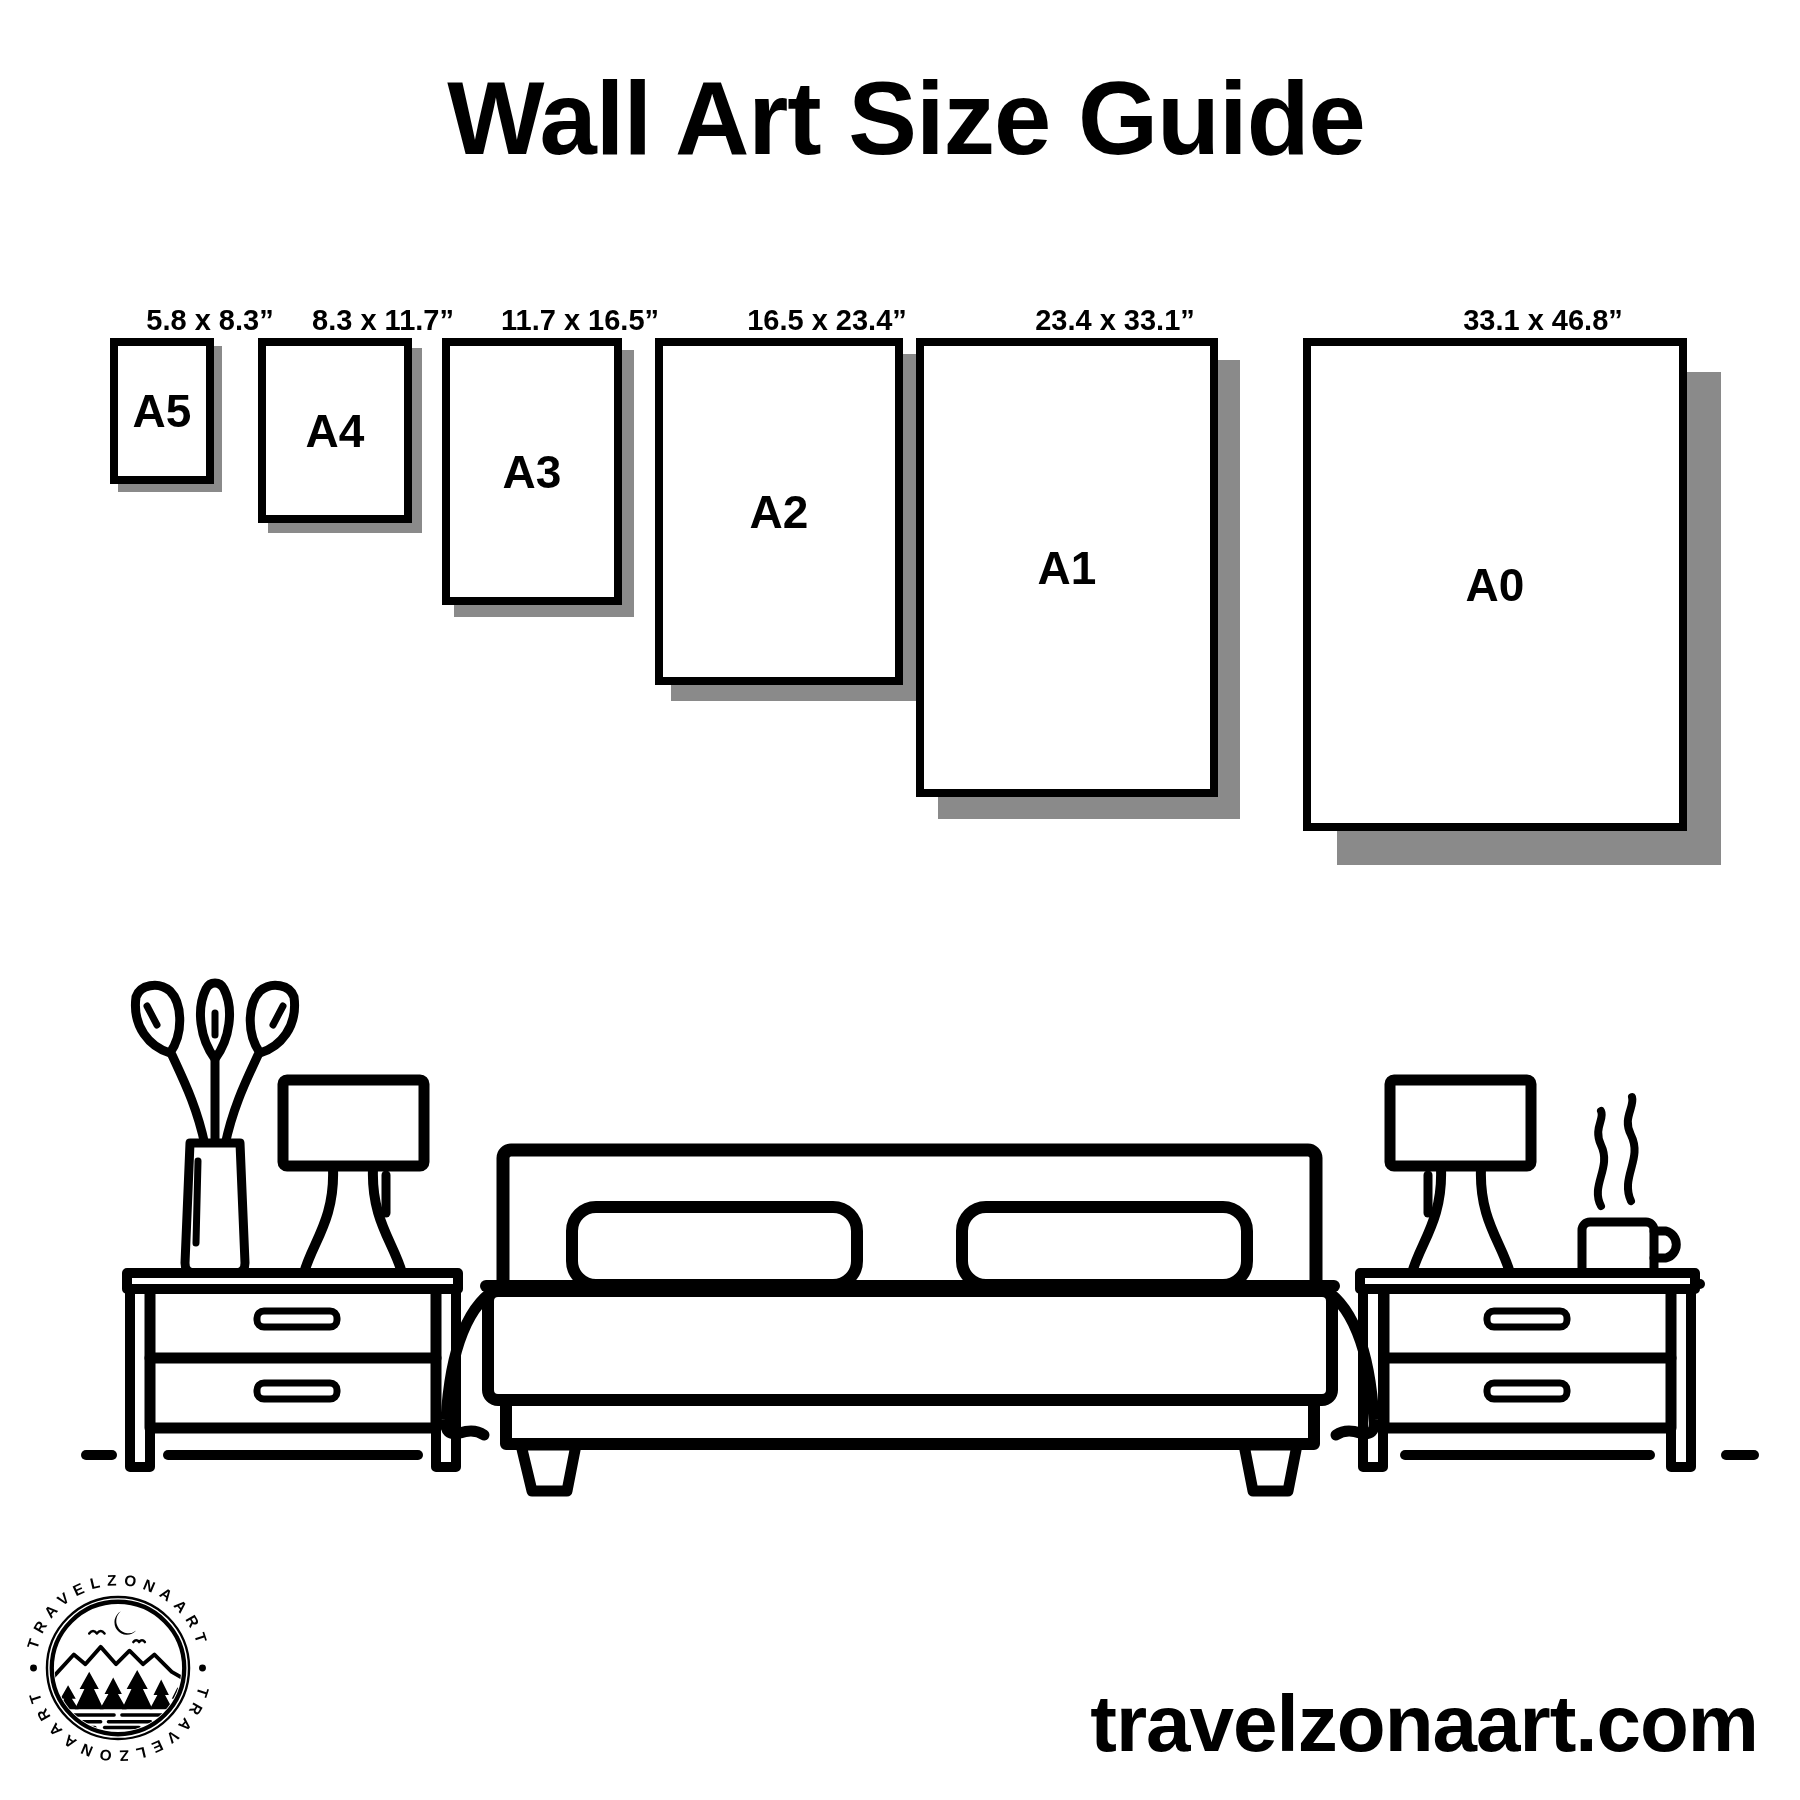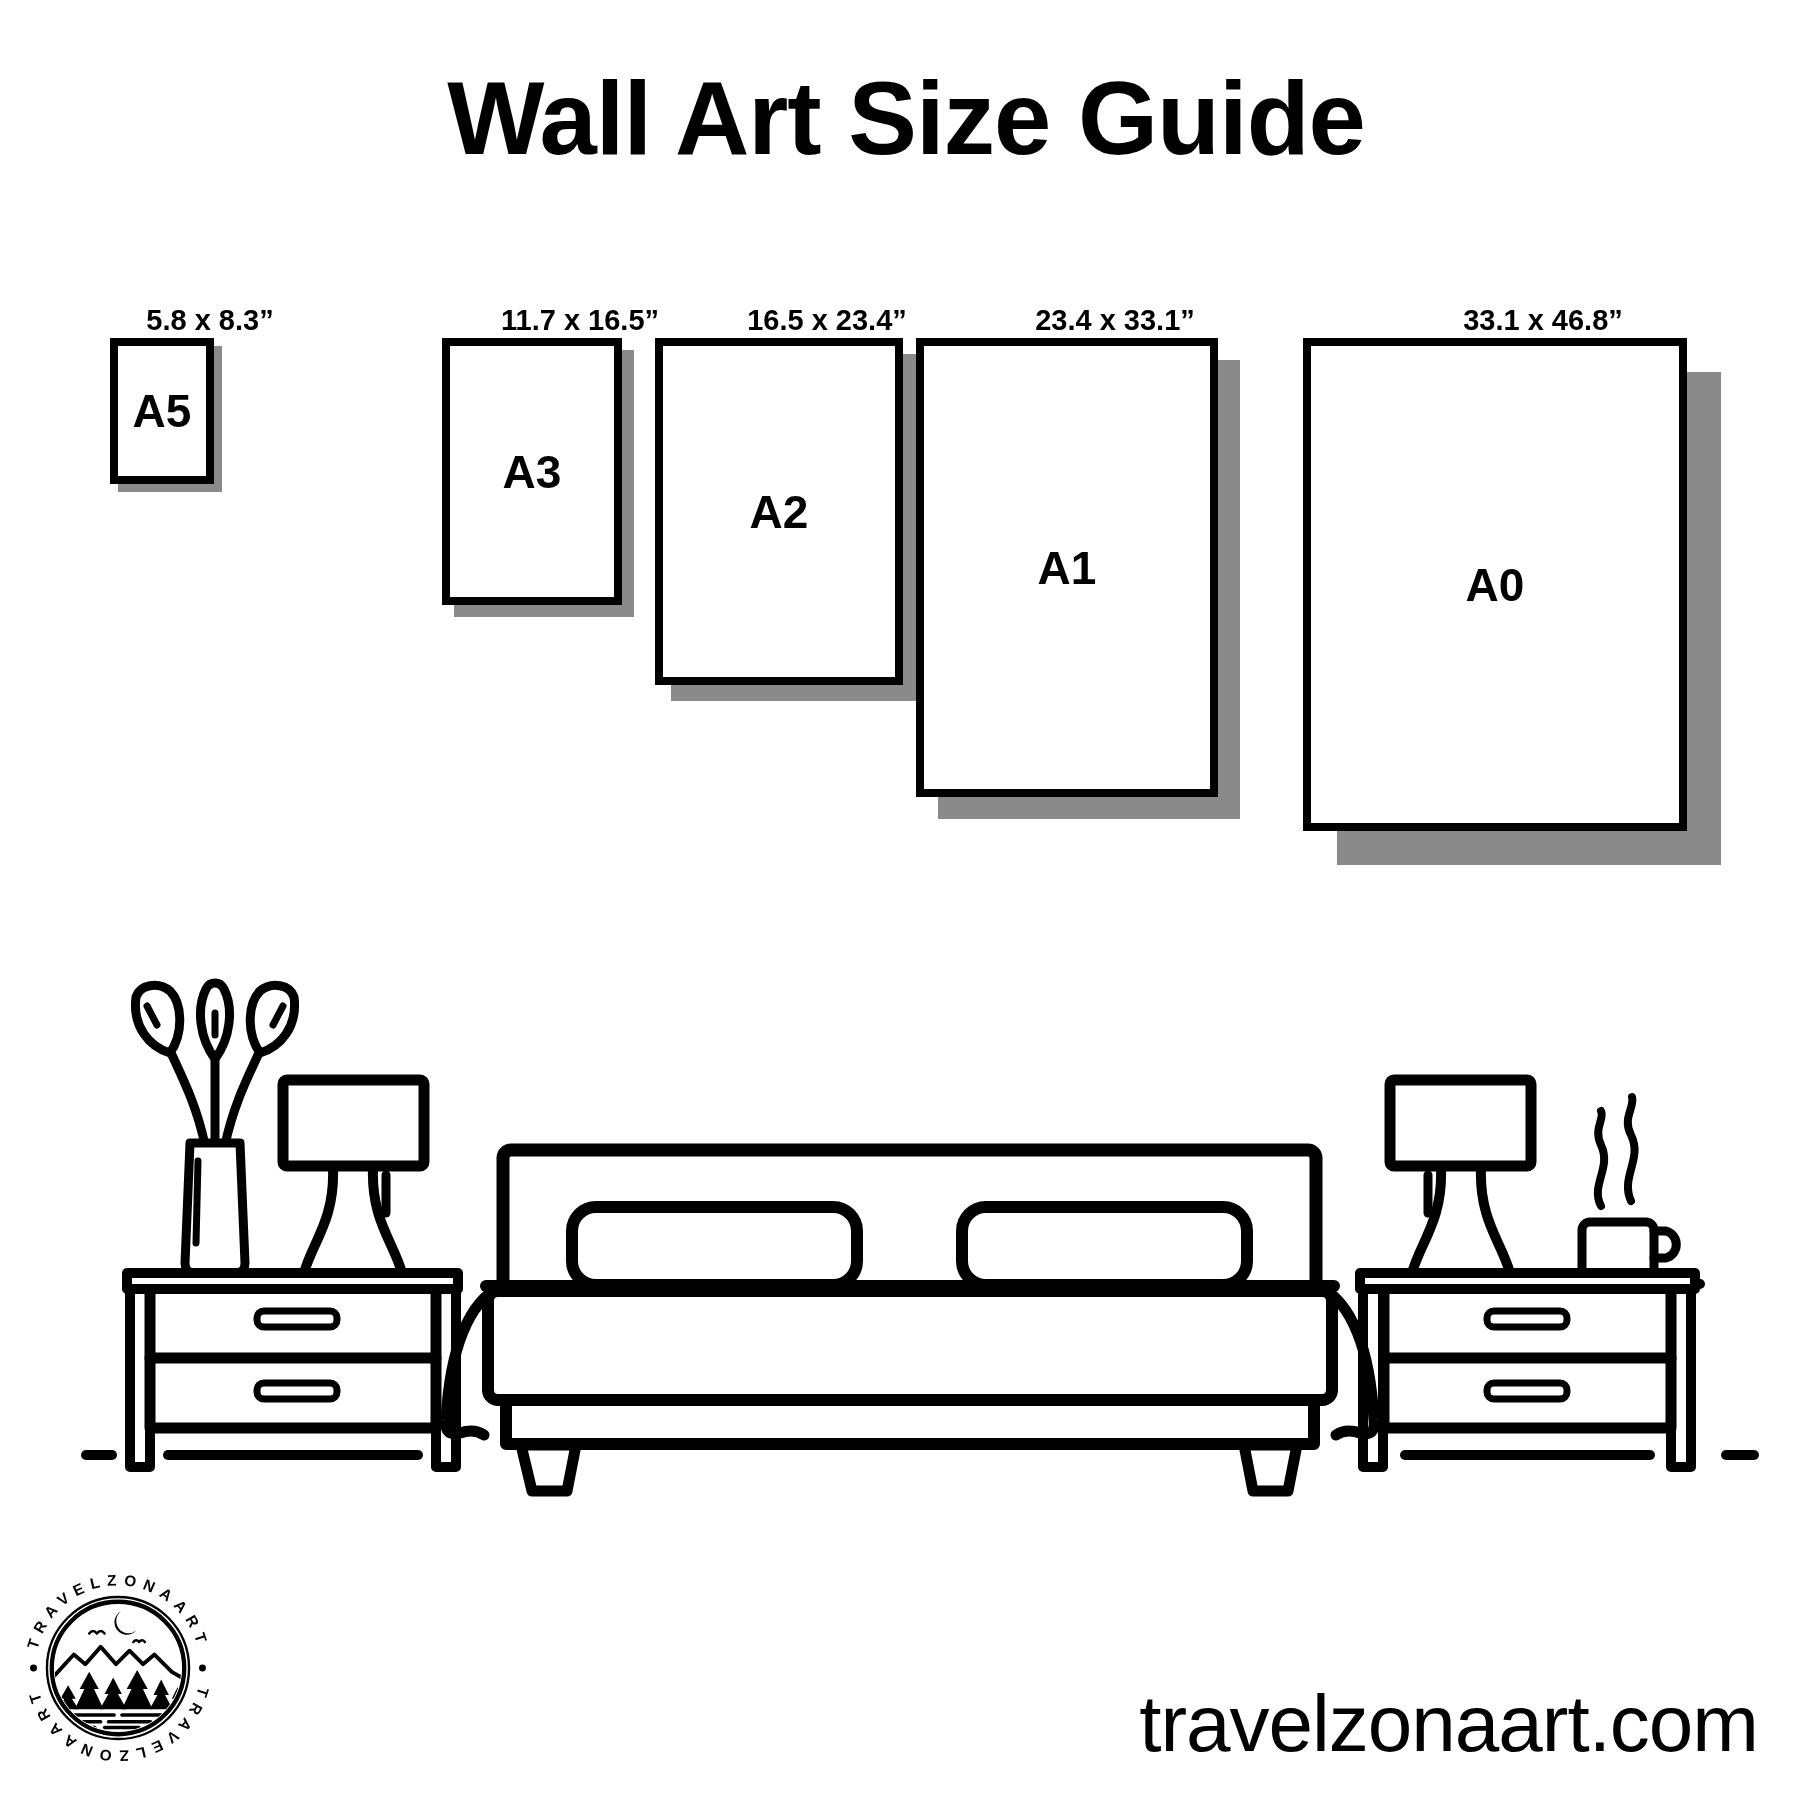--- a/index.html
+++ b/index.html
@@ -23,33 +23,37 @@
   .size-label {
     position:absolute; bottom:100%; margin-bottom:9px;
     left:50%; transform:translateX(-50%);
     white-space:nowrap; font-size:29px; font-weight:bold;margin-left:48px;
   }
   .scene { position:absolute; left:0; top:975px; width:1800px; height:540px; }
   .logo  { position:absolute; left:22px; top:1570px; width:192px; height:196px; }
   .logo text { font-family:"Liberation Sans", sans-serif; }
   .website {
     position:absolute; right:42px; top:1678px;
-    font-size:80px; font-weight:400; letter-spacing:-1px;
+    font-size:80px; font-weight:700; letter-spacing:-1px;
   }
 </style>
 </head>
 <body>
 
 <div class="canvas">
 
   <h1 class="title">Wall Art Size Guide</h1>
 
   <div class="frame" style="left:110px; top:338px; width:104px; height:146px; --sh:8px">
     <span class="size-label">5.8 x 8.3”</span>
     <span class="code">A5</span>
+  </div>
+  <div class="frame" style="left:258px; top:338px; width:154px; height:185px; --sh:10px">
+    <span class="size-label">8.3 x 11.7”</span>
+    <span class="code">A4</span>
   </div>
   <div class="frame" style="left:442px; top:338px; width:180px; height:267px; --sh:12px">
     <span class="size-label">11.7 x 16.5”</span>
     <span class="code">A3</span>
   </div>
   <div class="frame" style="left:655px; top:338px; width:248px; height:347px; --sh:16px">
     <span class="size-label">16.5 x 23.4”</span>
     <span class="code">A2</span>
   </div>
   <div class="frame" style="left:916px; top:338px; width:302px; height:459px; --sh:22px">

